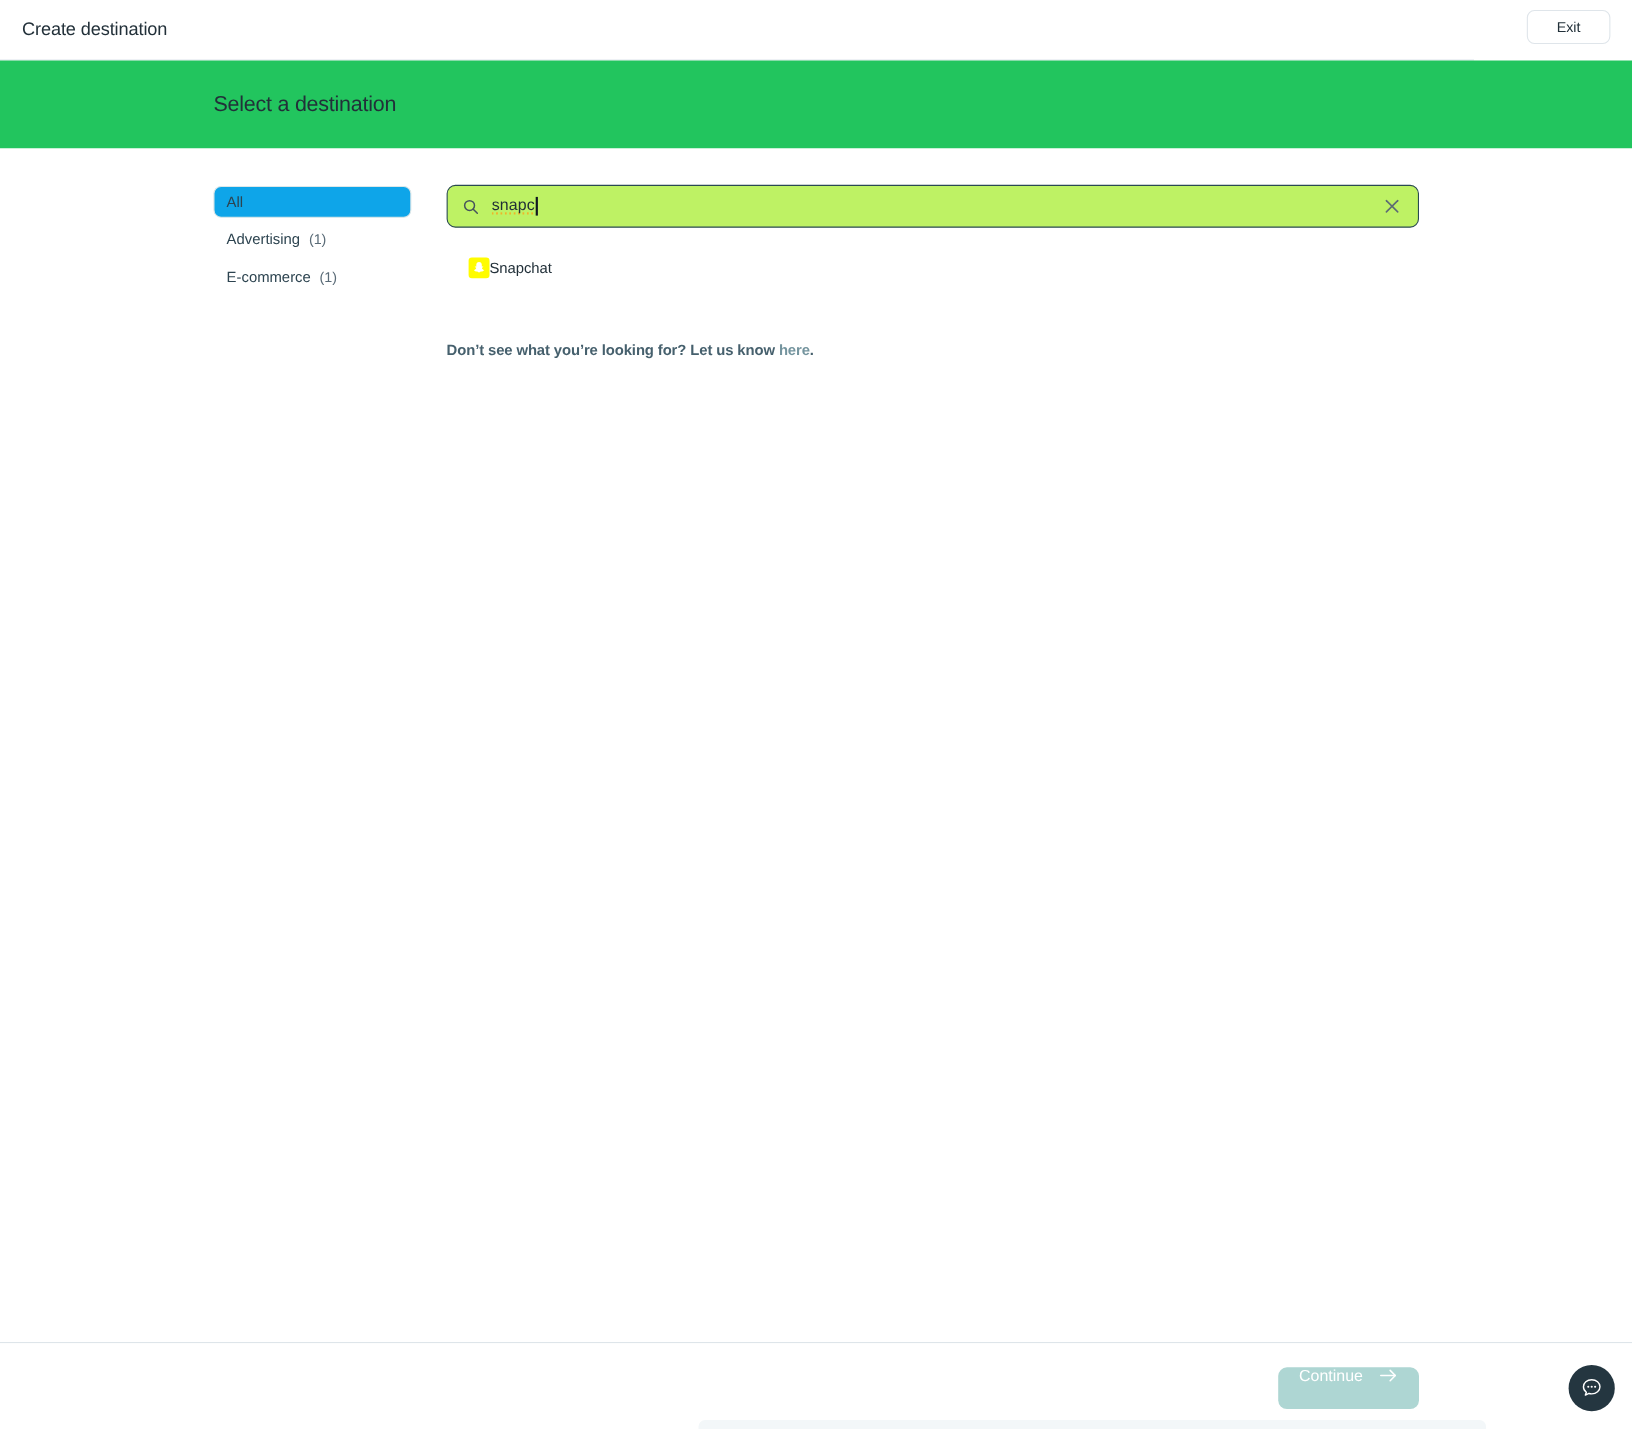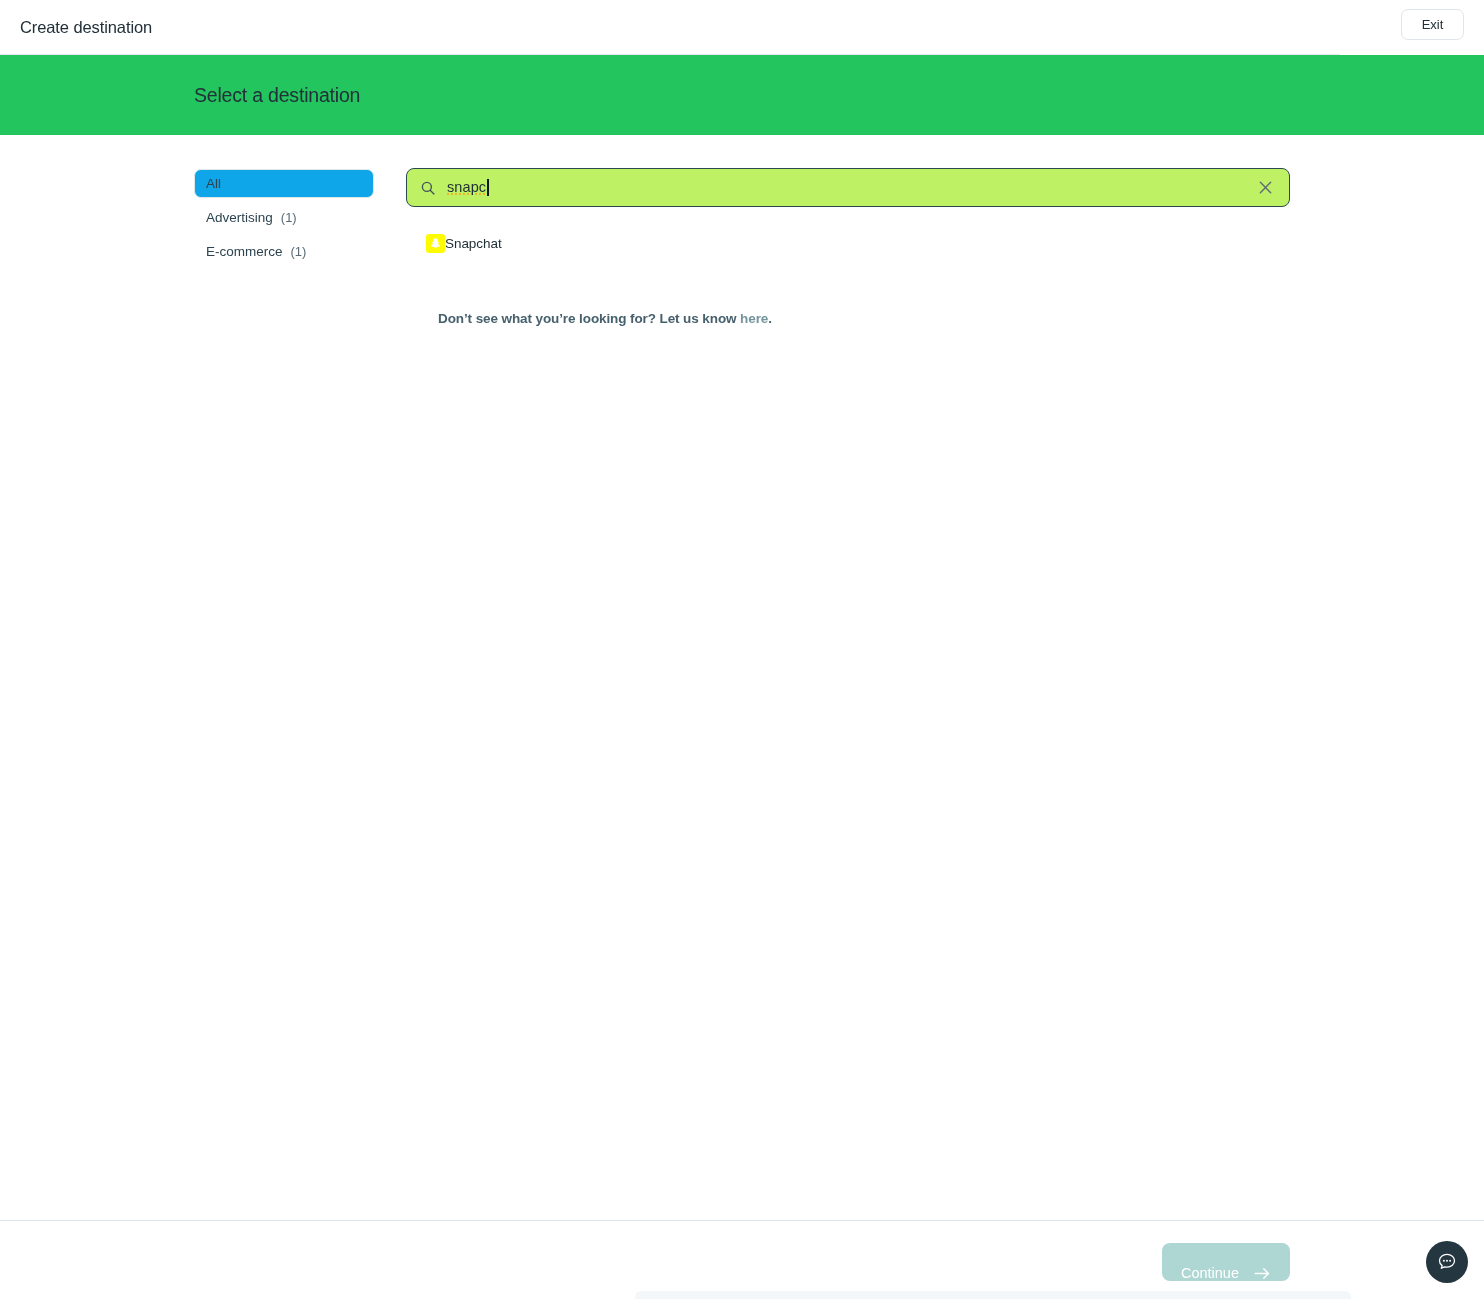--- a/index.html
+++ b/index.html
@@ -80,21 +80,21 @@
     background: #b9c4cc;
     margin: 0 14px;
     flex: none;
   }
 
   
   .exit-btn {
     position: absolute;
     right: 20px;
     top: 9px;
-    width: 63px;
+    width: 76px;
     height: 31px;
     border: 1px solid #dfe5ea;
     border-radius: 7px;
     background: #ffffff;
     color: #223039;
     font-size: 13px;
     font-family: "Liberation Sans", sans-serif;
     cursor: pointer;
     display: flex;
     align-items: center;
@@ -255,21 +255,20 @@
 
   
   .help-line {
     position: absolute;
     left: 406px;
     top: 176px;
     font-size: 13.5px;
     font-weight: bold;
     color: #46606d;
     letter-spacing: -0.1px;
-    margin-left: 32px;
   }
   .help-link {
     color: #74949e;
     text-decoration: none;
     font-weight: bold;
     cursor: pointer;
   }
 
   
   .footer {
@@ -288,21 +287,21 @@
     height: 38px;
     min-width: 128px;
     padding: 0 19px;
     border: none;
     border-radius: 8px;
     background: #aed6d3;
     color: #ffffff;
     font-size: 14.5px;
     font-family: "Liberation Sans", sans-serif;
     display: flex;
-    align-items: flex-end;
+    align-items: flex-start;
     justify-content: center;
     gap: 15px;
     cursor: default;
   }
   .arrow-icon { display: block; }
 
   
   .chat-fab {
     position: absolute;
     right: 16px;

